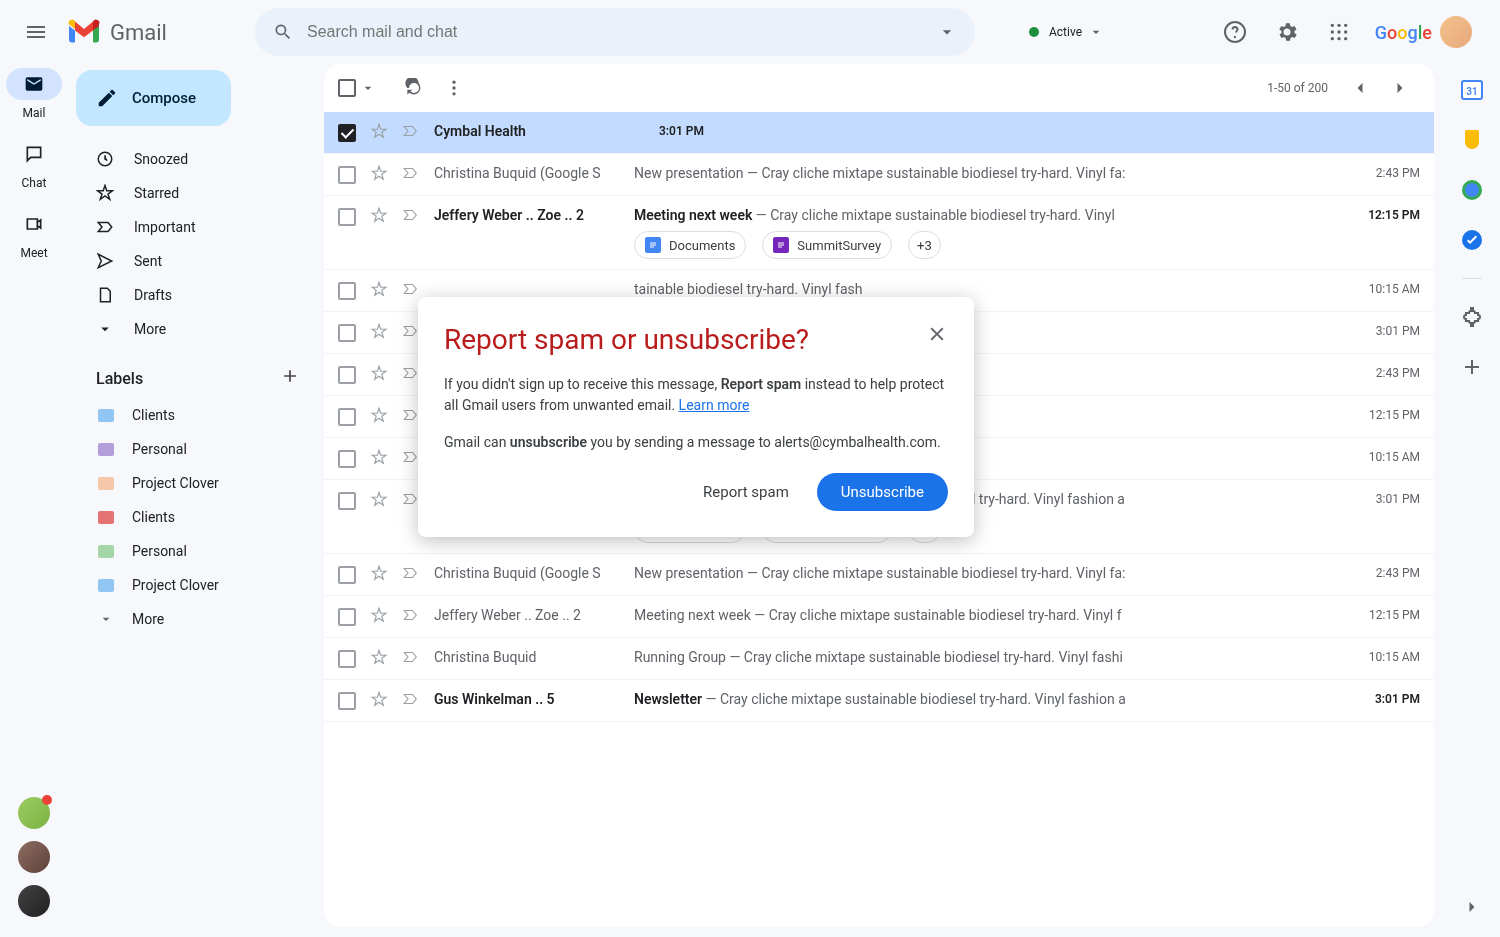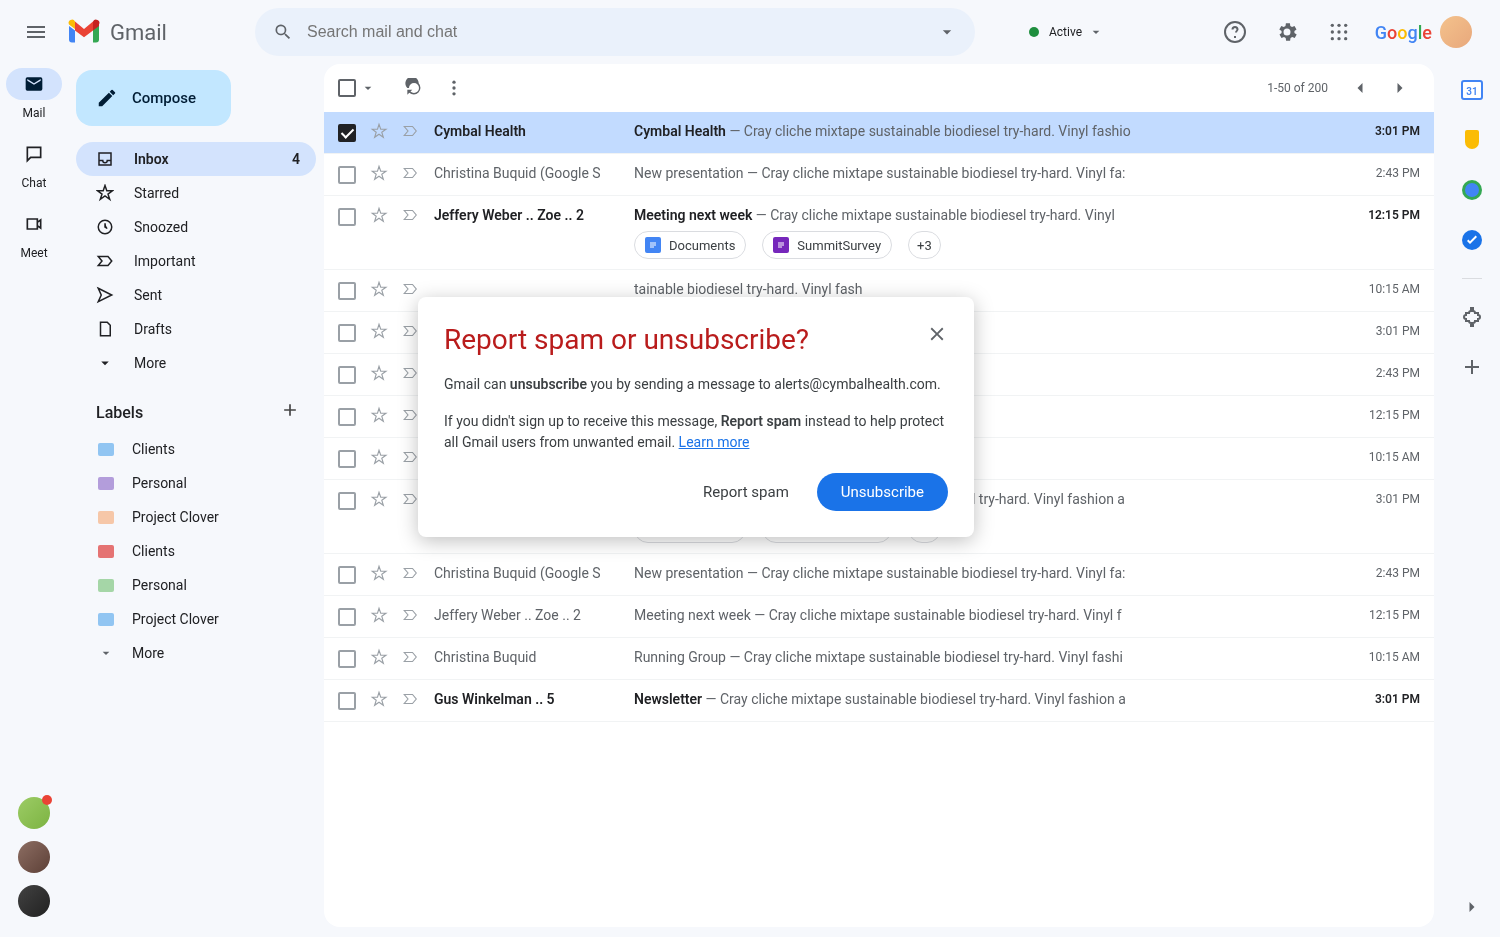--- a/index.html
+++ b/index.html
@@ -219,46 +219,37 @@
   </div>
 
   <div class="sidebar">
     <div class="compose-btn">
       <svg width="22" height="22" viewBox="0 0 24 24">
           <path fill="#001d35" d="M3 17.25V21h3.75L17.81 9.94l-3.75-3.75zm17.71-10.04a1 1 0 000-1.41l-2.5-2.5a1 1 0 00-1.41 0l-1.83 1.83 3.75 3.75z"></path>
         </svg>
       <span class="compose-text">Compose</span>
     </div>
     <div id="nav-items">
-  <div class="nav-item selected">
-    <span class="ni-icon">
-            <svg width="18" height="18" viewBox="0 0 24 24">
-              <path fill="none" stroke="currentColor" stroke-width="2" d="M4 4h16v16H4zm0 10h5a3 3 0 006 0h5"></path>
-            </svg>
-          </span>
-    <span class="ni-label">Inbox</span>
-    <span class="ni-count">4</span>
-  </div>
-  <div class="nav-item ">
-    <span class="ni-icon">
-            <svg width="18" height="18" viewBox="0 0 24 24">
-              <path fill="none" stroke="currentColor" stroke-width="2" d="M12 2l2.4 7h7.6l-6 4.5 2.3 7-6.3-4.5-6.3 4.5 2.3-7-6-4.5h7.6z"></path>
-            </svg>
-          </span>
-    <span class="ni-label">Starred</span>
-
-  </div>
   <div class="nav-item ">
     <span class="ni-icon">
             <svg width="18" height="18" viewBox="0 0 24 24">
               <circle cx="12" cy="12" r="9" fill="none" stroke="currentColor" stroke-width="2"></circle>
               <path stroke="currentColor" stroke-width="2" d="M12 7v5l3 2"></path>
             </svg>
           </span>
     <span class="ni-label">Snoozed</span>
+
+  </div>
+  <div class="nav-item ">
+    <span class="ni-icon">
+            <svg width="18" height="18" viewBox="0 0 24 24">
+              <path fill="none" stroke="currentColor" stroke-width="2" d="M12 2l2.4 7h7.6l-6 4.5 2.3 7-6.3-4.5-6.3 4.5 2.3-7-6-4.5h7.6z"></path>
+            </svg>
+          </span>
+    <span class="ni-label">Starred</span>
 
   </div>
   <div class="nav-item ">
     <span class="ni-icon">
             <svg width="18" height="18" viewBox="0 0 24 24">
               <path fill="none" stroke="currentColor" stroke-width="2" d="M3 6h13l5 6-5 6H3l5-6z"></path>
             </svg>
           </span>
     <span class="ni-label">Important</span>
 
@@ -369,24 +360,20 @@
     <div id="email-rows">
   <div class="row unread selected">
     <div class="rcheck"></div>
     <span class="rstar"><svg width="18" height="18" viewBox="0 0 24 24">
               <path fill="none" stroke="currentColor" stroke-width="1.5" d="M12 3l2.3 6.6h7l-5.6 4.1 2.1 6.7-5.8-4.1-5.8 4.1 2.1-6.7L3 9.6h7z"></path>
             </svg></span>
     <span class="rimp"><svg width="18" height="18" viewBox="0 0 24 24">
               <path fill="none" stroke="currentColor" stroke-width="1.5" d="M3 6h11l5 6-5 6H3l5-6z"></path>
             </svg></span>
     <div class="rsender">Cymbal Health</div>
-    <div class="rbody">
-      <div class="rsubj-line"><span class="rsubj">Cymbal Health</span><span class="rsnip"> — Cray cliche mixtape sustainable biodiesel try-hard. Vinyl fashio</span></div>
-
-    </div>
     <div class="rtime">3:01 PM</div>
   </div>
   <div class="row  ">
     <div class="rcheck"></div>
     <span class="rstar"><svg width="18" height="18" viewBox="0 0 24 24">
               <path fill="none" stroke="currentColor" stroke-width="1.5" d="M12 3l2.3 6.6h7l-5.6 4.1 2.1 6.7-5.8-4.1-5.8 4.1 2.1-6.7L3 9.6h7z"></path>
             </svg></span>
     <span class="rimp"><svg width="18" height="18" viewBox="0 0 24 24">
               <path fill="none" stroke="currentColor" stroke-width="1.5" d="M3 6h11l5 6-5 6H3l5-6z"></path>
             </svg></span>
@@ -623,20 +610,20 @@
 </div>
 
 <div class="dialog">
   <div class="dialog-head">
     <div class="dialog-title">Report spam or unsubscribe?</div>
     <div class="dialog-close"><svg width="22" height="22" viewBox="0 0 24 24">
           <path fill="#5f6368" d="M19 6.41L17.59 5 12 10.59 6.41 5 5 6.41 10.59 12 5 17.59 6.41 19 12 13.41 17.59 19 19 17.59 13.41 12z"></path>
         </svg></div>
   </div>
   <div class="dialog-body">
+    <p><span>If you didn't sign up to receive this message, </span><b>Report spam</b><span> instead to help protect all Gmail users from unwanted email. </span><a>Learn more</a></p>
     <p><span>Gmail can </span><b>unsubscribe</b><span> you by sending a message to alerts@cymbalhealth.com.</span></p>
-    <p><span>If you didn't sign up to receive this message, </span><b>Report spam</b><span> instead to help protect all Gmail users from unwanted email. </span><a>Learn more</a></p>
   </div>
   <div class="dialog-actions">
     <div class="btn-text">Report spam</div>
     <div class="btn-fill">Unsubscribe</div>
   </div>
 </div>
 
 </body></html>

